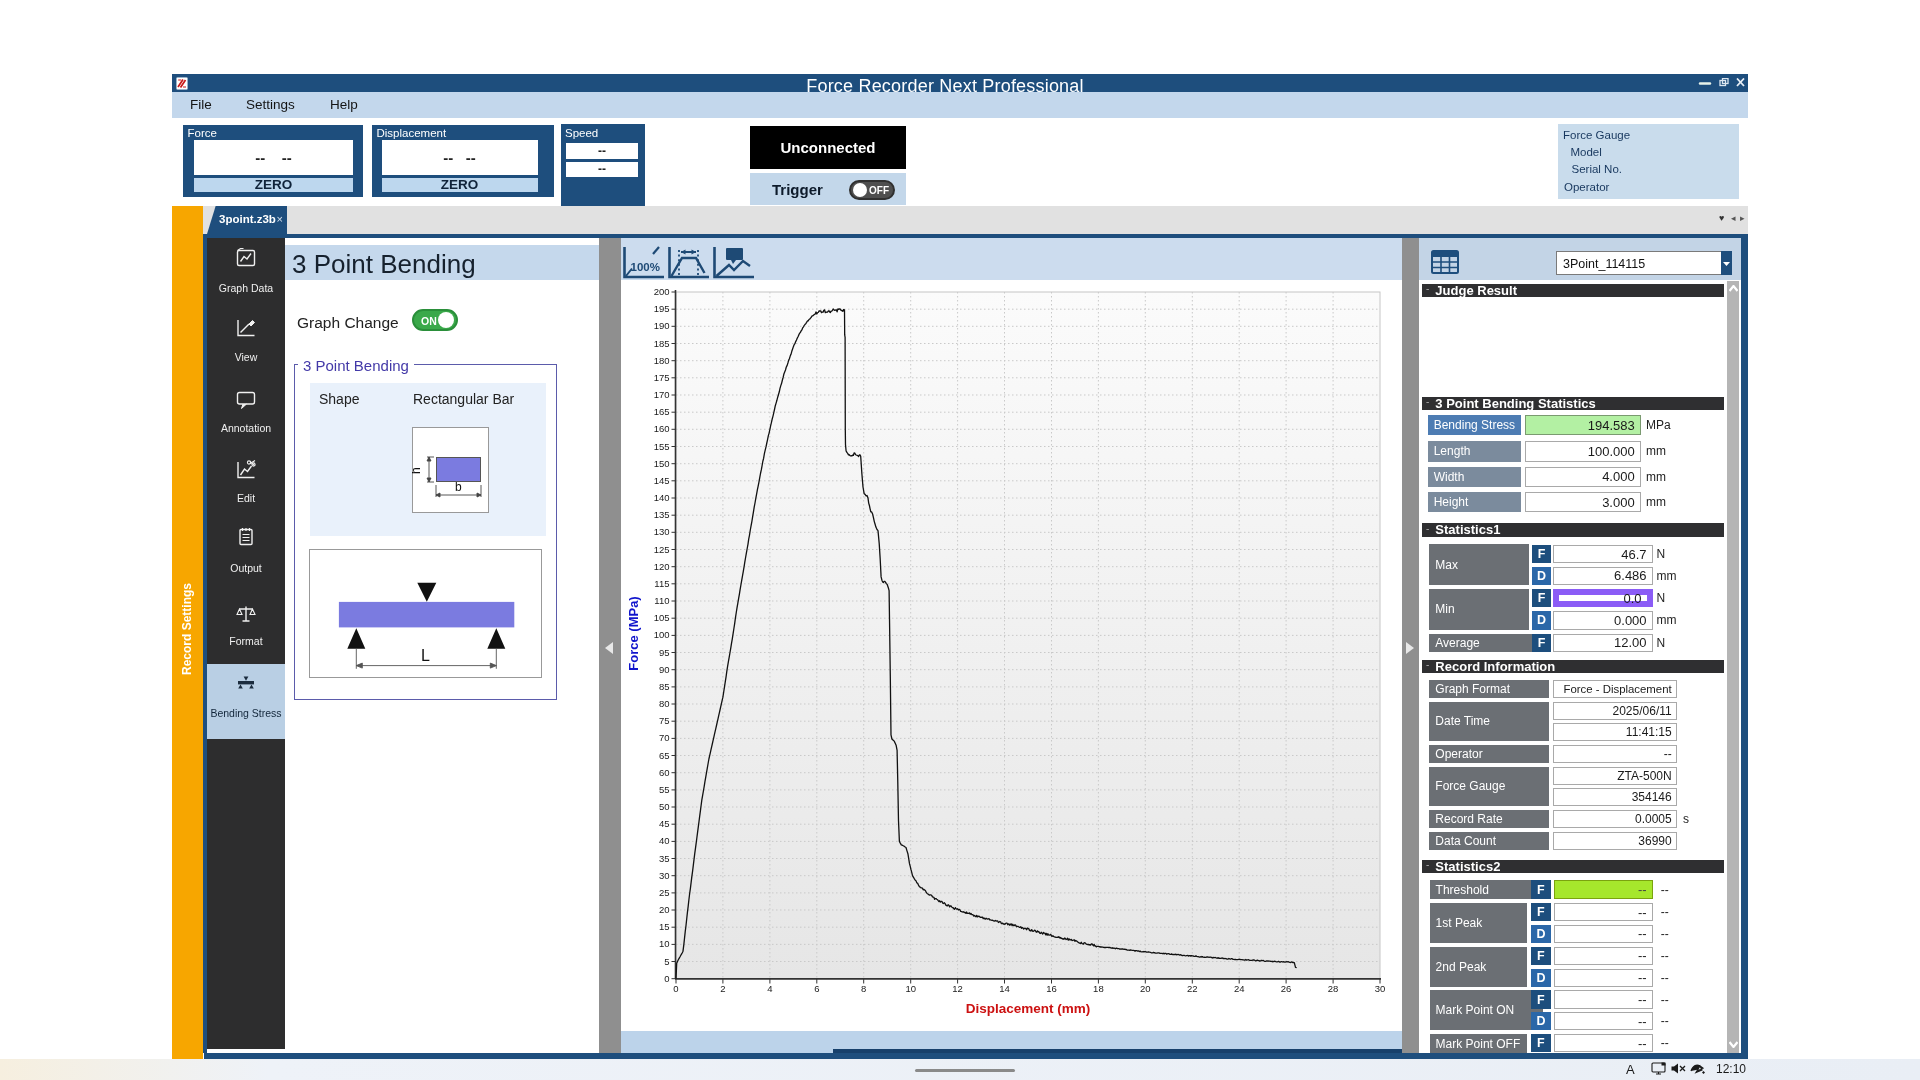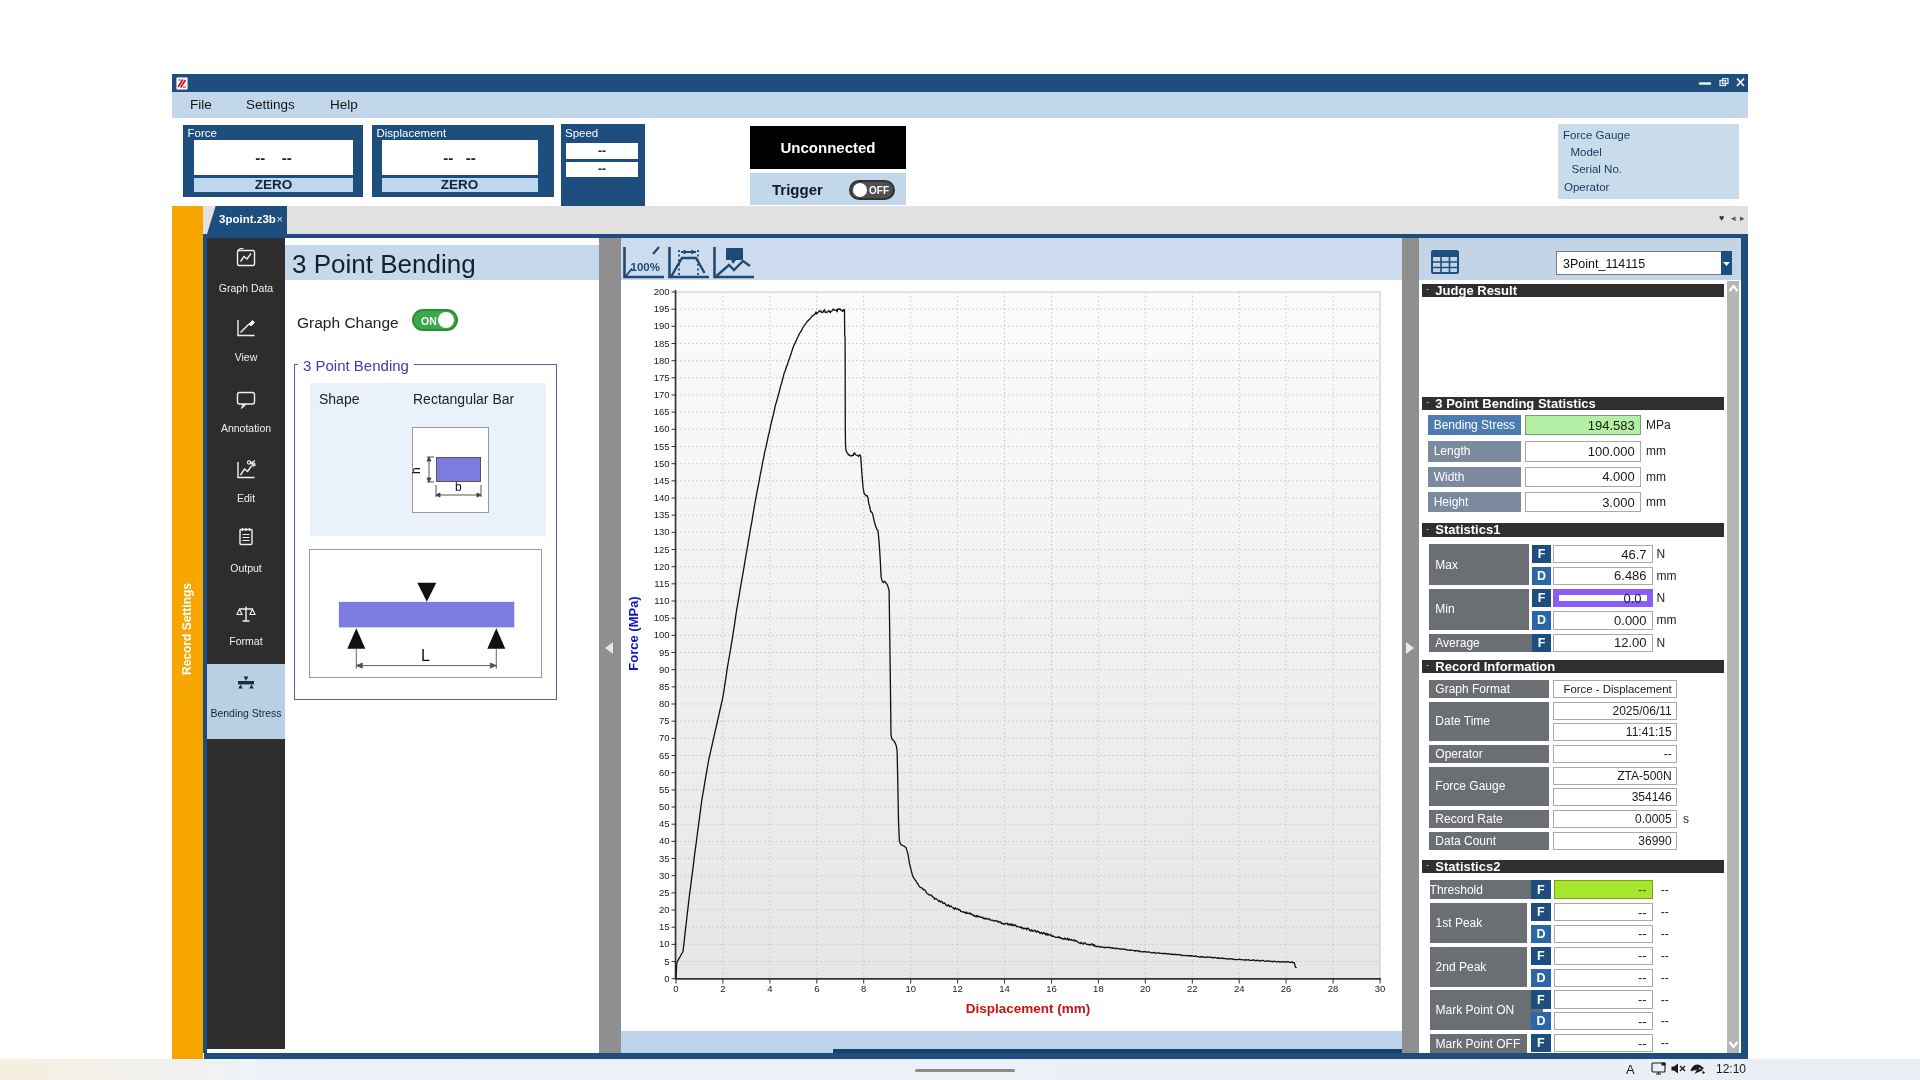--- a/index.html
+++ b/index.html
@@ -10,21 +10,21 @@
 .badge{color:#fff;font-weight:bold;font-size:12.5px;display:flex;align-items:center;justify-content:center}
 .unit{font-size:12px;color:#222;display:flex;align-items:center}
 </style></head><body>
 <div class="scene">
 <div class="abs navy" style="left:172px;top:74px;width:1576px;height:18px"></div>
     <svg class="abs" style="left:176px;top:76.5px" width="12" height="13" viewBox="0 0 12 13">
       <rect x="0.5" y="0.5" width="11" height="12" rx="1" fill="#fff" stroke="#9db6cc" stroke-width="0.8"></rect>
       <path d="M2 10 L7 2.5 M4.5 10.5 L9.5 3" stroke="#c81a1a" stroke-width="1.7"></path>
       <path d="M2.2 3h3M7 10h3" stroke="#c81a1a" stroke-width="1.2"></path>
     </svg>
-    <div class="abs wt" style="left:800px;top:65px;width:290px;text-align:left;font-size:10px;letter-spacing:.2px">Force Recorder Next Professional</div>
+    <div class="abs wt" style="left:800px;top:76px;width:290px;text-align:center;font-size:18px;letter-spacing:.2px">Force Recorder Next Professional</div>
     <svg class="abs" style="left:1698px;top:78px" width="48" height="10" viewBox="0 0 48 10">
       <path d="M2 5.5h10" stroke="#e8f2e9" stroke-width="2.4" stroke-linecap="round"></path>
       <rect x="22" y="2.5" width="5.5" height="5" fill="none" stroke="#dce6f0" stroke-width="1.3"></rect>
       <rect x="24.5" y="0.5" width="5.5" height="5" fill="none" stroke="#dce6f0" stroke-width="1.3"></rect>
       <path d="M39 0.5 46 8 M46 0.5 39 8" stroke="#e8eef5" stroke-width="1.8"></path>
     </svg>
     <div class="abs" style="left:172px;top:92px;width:1576px;height:26px;background:#c3d7ec"></div>
     <div class="abs" style="left:190px;top:97px;font-size:13.5px;color:#141414">File</div>
     <div class="abs" style="left:246px;top:97px;font-size:13.5px;color:#141414">Settings</div>
     <div class="abs" style="left:330px;top:97px;font-size:13.5px;color:#141414">Help</div>
@@ -301,21 +301,21 @@
     <div class="abs" style="left:1553.3px;top:745px;width:123.4px;height:18.3px;background:#fff;border:1px solid #a9a9a9;font-size:12px;color:#1a1a1a;display:flex;align-items:center;justify-content:flex-end;padding-right:4px;white-space:nowrap">--</div>
     <div class="abs" style="left:1429.3px;top:766.7px;width:120px;height:39.3px;background:#6b6f74;color:#fff;font-size:12px;padding-left:6px;display:flex;align-items:center;white-space:nowrap;overflow:hidden">Force Gauge</div>
     <div class="abs" style="left:1553.3px;top:766.7px;width:123.4px;height:18px;background:#fff;border:1px solid #a9a9a9;font-size:12px;color:#1a1a1a;display:flex;align-items:center;justify-content:flex-end;padding-right:4px;white-space:nowrap">ZTA-500N</div>
     <div class="abs" style="left:1553.3px;top:788px;width:123.4px;height:18px;background:#fff;border:1px solid #a9a9a9;font-size:12px;color:#1a1a1a;display:flex;align-items:center;justify-content:flex-end;padding-right:4px;white-space:nowrap">354146</div>
     <div class="abs" style="left:1429.3px;top:810px;width:120px;height:18.3px;background:#6b6f74;color:#fff;font-size:12px;padding-left:6px;display:flex;align-items:center;white-space:nowrap;overflow:hidden">Record Rate</div>
     <div class="abs" style="left:1553.3px;top:810px;width:123.4px;height:18.3px;background:#fff;border:1px solid #a9a9a9;font-size:12px;color:#1a1a1a;display:flex;align-items:center;justify-content:flex-end;padding-right:4px;white-space:nowrap">0.0005</div>
     <div class="abs unit" style="left:1683px;top:810px;height:18.3px">s</div>
     <div class="abs" style="left:1429.3px;top:831.6px;width:120px;height:18.4px;background:#6b6f74;color:#fff;font-size:12px;padding-left:6px;display:flex;align-items:center;white-space:nowrap;overflow:hidden">Data Count</div>
     <div class="abs" style="left:1553.3px;top:831.6px;width:123.4px;height:18.4px;background:#fff;border:1px solid #a9a9a9;font-size:12px;color:#1a1a1a;display:flex;align-items:center;justify-content:flex-end;padding-right:4px;white-space:nowrap">36990</div>
     <div class="abs hdr" style="left:1422px;top:860px;width:301.5px;height:13.3px;display:flex;align-items:center"><span style="color:#aaa;font-size:10px;font-weight:normal;margin:0 6px 4px 4px">-</span>Statistics2</div>
-    <div class="abs" style="left:1429.6px;top:880.4px;width:105px;height:18.35px;background:#6b6f74;color:#fff;font-size:12px;display:flex;align-items:center;white-space:nowrap;overflow:hidden">Threshold</div>
+    <div class="abs" style="left:1429.6px;top:880.4px;width:105px;height:18.35px;background:#6b6f74;color:#fff;font-size:12px;padding-left:6px;display:flex;align-items:center;white-space:nowrap;overflow:hidden">Threshold</div>
     <div class="abs badge" style="left:1531.2px;top:880.4px;width:19.5px;height:18.35px;background:#1d4e7d">F</div>
     <div class="abs" style="left:1554.2px;top:880.4px;width:98.5px;height:18.35px;background:#a6e72c;border:1px solid #7ba30f;font-size:13px;color:#444;display:flex;align-items:center;justify-content:flex-end;padding-right:5px">--</div>
     <div class="abs unit" style="left:1660.8px;top:880.4px;height:18.35px">--</div>
     <div class="abs" style="left:1429.6px;top:903.3px;width:97.5px;height:39.6px;background:#6b6f74;color:#fff;font-size:12px;padding-left:6px;display:flex;align-items:center;white-space:nowrap;overflow:hidden">1st Peak</div>
     <div class="abs badge" style="left:1531.2px;top:903.3px;width:19.5px;height:18px;background:#1d4e7d">F</div>
     <div class="abs" style="left:1554.2px;top:903.3px;width:98.5px;height:18px;background:#fff;border:1px solid #a9a9a9;font-size:13px;color:#1a1a1a;display:flex;align-items:center;justify-content:flex-end;padding-right:5px">--</div>
     <div class="abs unit" style="left:1660.8px;top:903.3px;height:18px">--</div>
     <div class="abs badge" style="left:1531.2px;top:924.8px;width:19.5px;height:18.1px;background:#2b67a8">D</div>
     <div class="abs" style="left:1554.2px;top:924.8px;width:98.5px;height:18.1px;background:#fff;border:1px solid #a9a9a9;font-size:13px;color:#1a1a1a;display:flex;align-items:center;justify-content:flex-end;padding-right:5px">--</div>
     <div class="abs unit" style="left:1660.8px;top:924.8px;height:18.1px">--</div>

